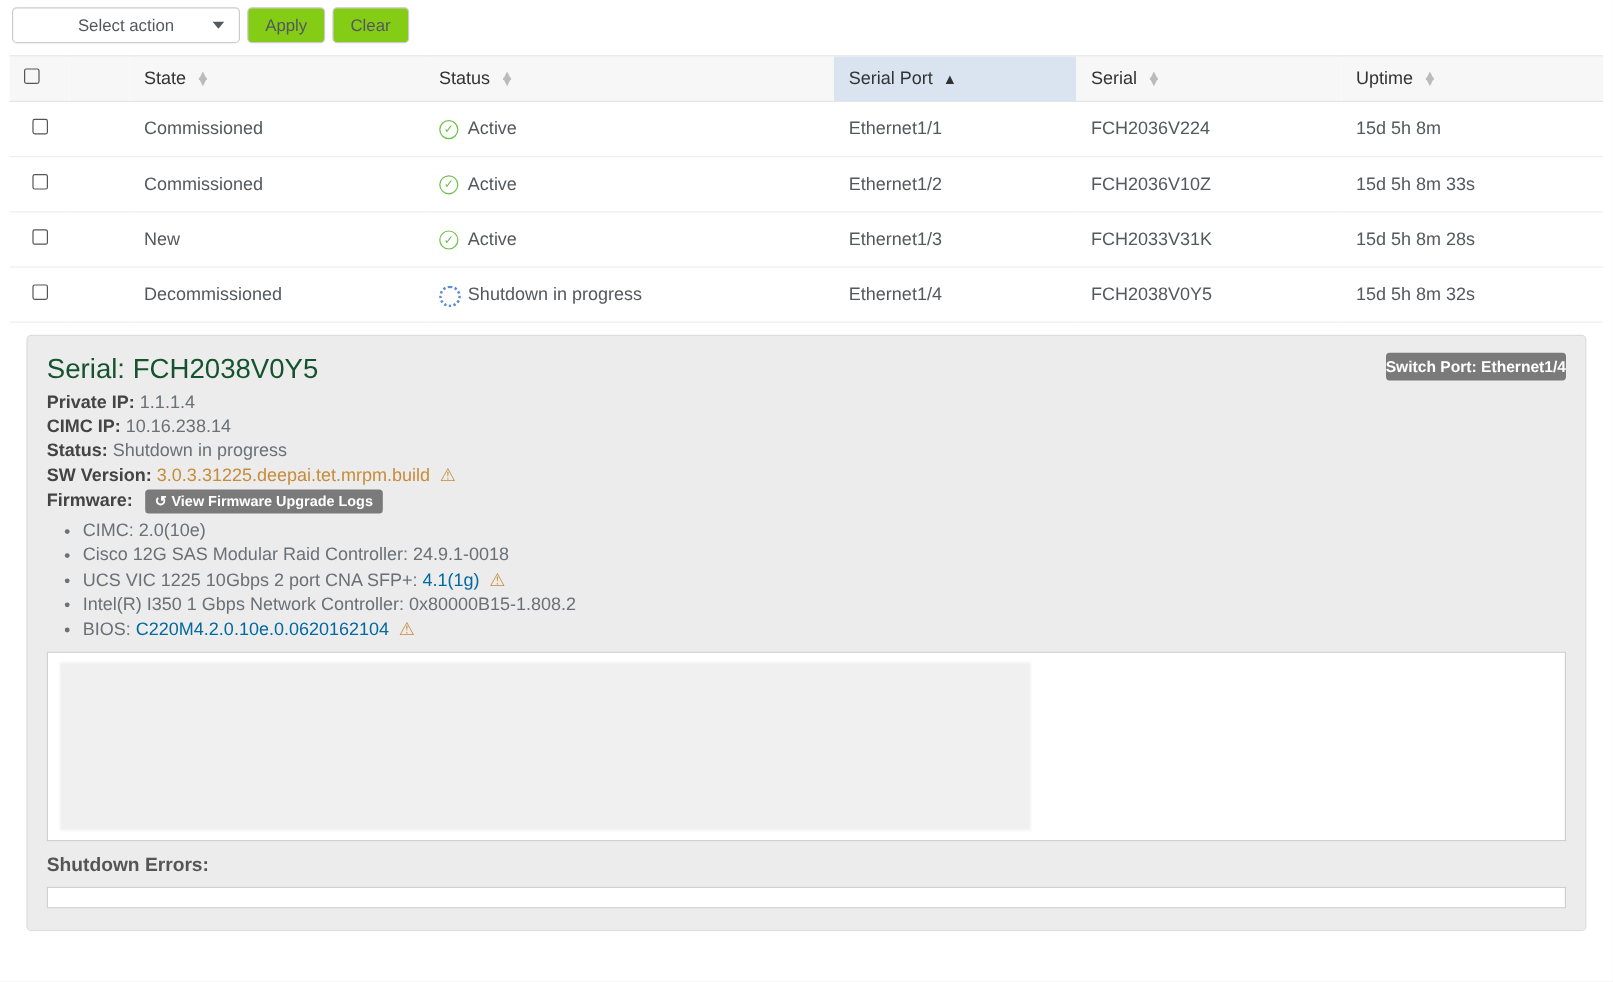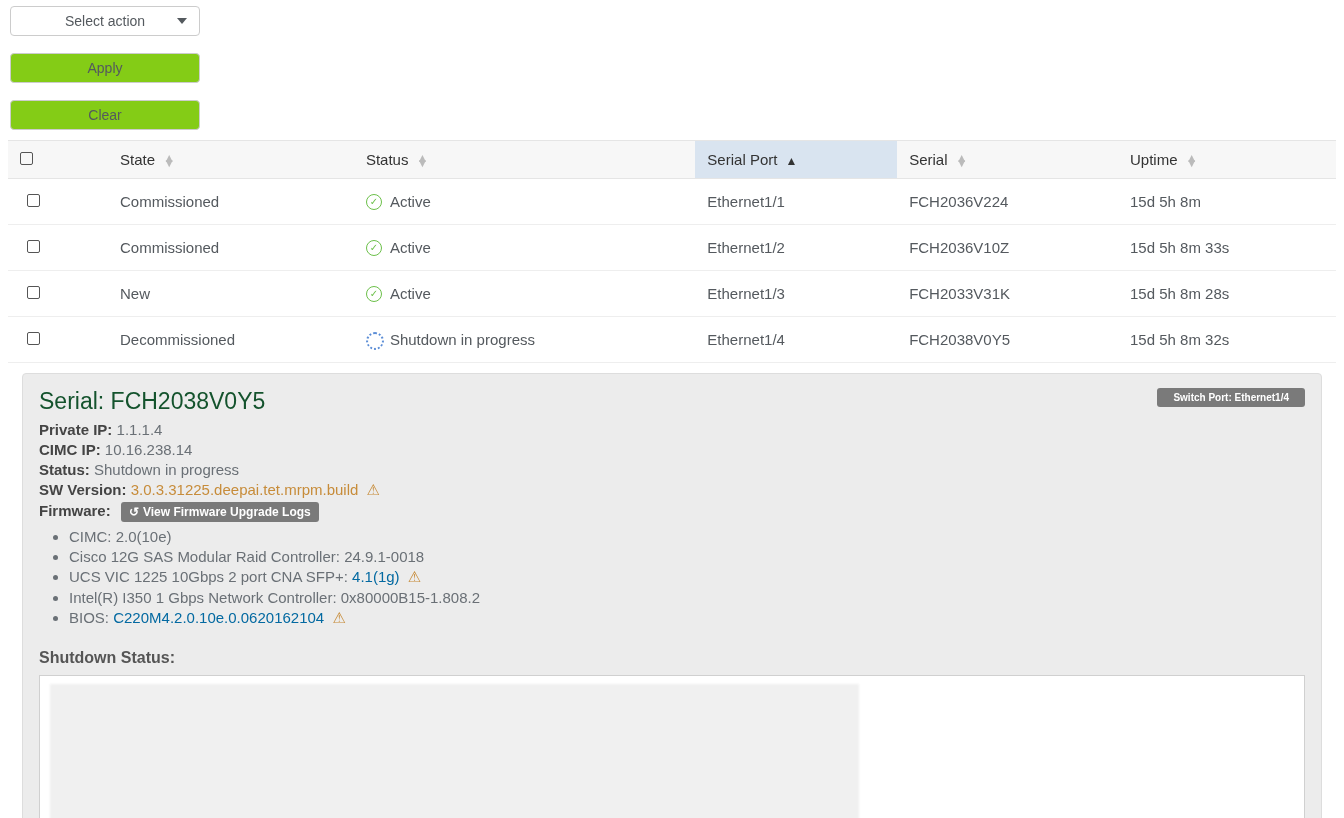--- a/index.html
+++ b/index.html
@@ -16,22 +16,21 @@
     align-items: center;
     justify-content: space-between;
     padding: 6px 10px 10px 10px;
   }
   .displaying {
     font-size: 15px;
     color: #54595e;
   }
   .actions {
     display: flex;
-    gap: 17px;
-    flex-direction: column;
+    gap: 6px;
   }
   .select-action {
     border: 1px solid #ccc;
     border-radius: 4px;
     background: #fff;
     color: #54595e;
     font-size: 14px;
     padding: 6px 14px;
     width: 190px;
     display: flex;
@@ -127,22 +126,22 @@
   .serial-line {
     font-size: 23px;
     font-weight: 400;
     color: #14532d;
     margin-bottom: 6px;
   }
   .badge-switch {
     background: #7a7a7a;
     color: #fff;
     font-weight: 600;
-    font-size: 10px;
-    padding: 4px 16px;
+    font-size: 13px;
+    padding: 4px 0;
     border-radius: 3px;
   }
   .kv { font-size: 15px; color:#6a7076; margin: 3px 0; }
   .kv b { color:#444; font-weight:700; }
   .sw-version { color:#c78c3a; }
   .warn-tri {
     display:inline-block;
     color:#c78c3a;
     font-size:15px;
     margin-left:4px;
@@ -321,21 +320,20 @@
         <li><span>CIMC:</span> <span>2.0(10e)</span></li>
         <li><span>Cisco 12G SAS Modular Raid Controller:</span> <span>24.9.1-0018</span></li>
         <li><span>UCS VIC 1225 10Gbps 2 port CNA SFP+:</span> <span class="link-orange">4.1(1g)</span> <span class="warn-tri">⚠</span></li>
         <li><span>Intel(R) I350 1 Gbps Network Controller:</span> <span>0x80000B15-1.808.2</span></li>
         <li><span>BIOS:</span> <span class="link-orange">C220M4.2.0.10e.0.0620162104</span> <span class="warn-tri">⚠</span></li>
       </ul>
     </div>
     <div class="badge-switch">Switch Port: Ethernet1/4</div>
   </div>
 
-  <div class="section-h">Shutdown Status:</div>
   <div class="logbox">
     <div class="redacted"></div>
   </div>
 
   <div class="section-h">Shutdown Errors:</div>
   <div class="logbox">
     
   </div>
 </div>
 

